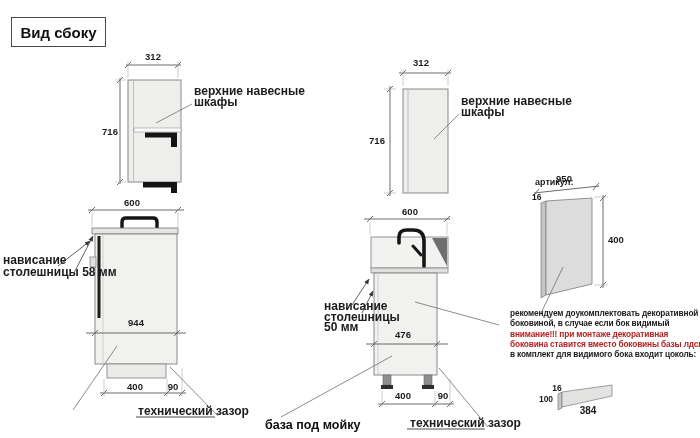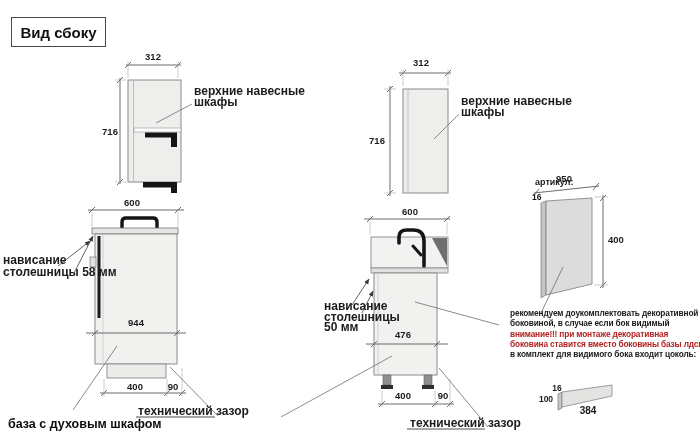--- a/index.html
+++ b/index.html
@@ -144,39 +144,39 @@
 
   <div class="dim" style="left:132px;top:197px;">600</div>
   <div class="dim" style="left:136px;top:317px;">944</div>
   <div class="dim" style="left:135px;top:381px;">400</div>
   <div class="dim" style="left:173px;top:381px;">90</div>
   <div class="lbl lh12" style="left:3px;top:254px;">
     <div>нависание</div>
     <div>столешницы 58 мм</div>
   </div>
   <div class="lbl" style="left:138px;top:406px;">технический зазор</div>
-  <div class="caption" style="left:8px;top:417px;">база с духовым шкафом</div>
 
   <div class="dim" style="left:421px;top:57px;">312</div>
   <div class="dim" style="left:377px;top:135px;">716</div>
   <div class="lbl" style="left:461px;top:96px;">
     <div>верхние навесные</div>
     <div>шкафы</div>
   </div>
 
   <div class="dim" style="left:410px;top:206px;">600</div>
   <div class="dim" style="left:403px;top:329px;">476</div>
   <div class="dim" style="left:403px;top:390px;">400</div>
   <div class="dim" style="left:443px;top:390px;">90</div>
   <div class="lbl" style="left:324px;top:301px;">
     <div>нависание</div>
     <div>столешницы</div>
     <div>50 мм</div>
   </div>
   <div class="lbl" style="left:410px;top:418px;">технический зазор</div>
+  <div class="caption" style="left:265px;top:418px;">база под мойку</div>
 
   <div class="lbl" style="left:535px;top:153px;font-size:9px;margin-top:24px;">артикул:</div>
   <div class="dim" style="left:564px;top:173px;">950</div>
   <div class="dim noc" style="left:532px;top:192px;font-size:8.5px;">16</div>
   <div class="dim noc" style="left:608px;top:234px;">400</div>
 
   <div class="note">
     <div>рекомендуем доукомплектовать декоративной</div>
     <div>боковиной, в случае если бок видимый</div>
     <div class="red">внимание!!! при монтаже декоративная</div>

